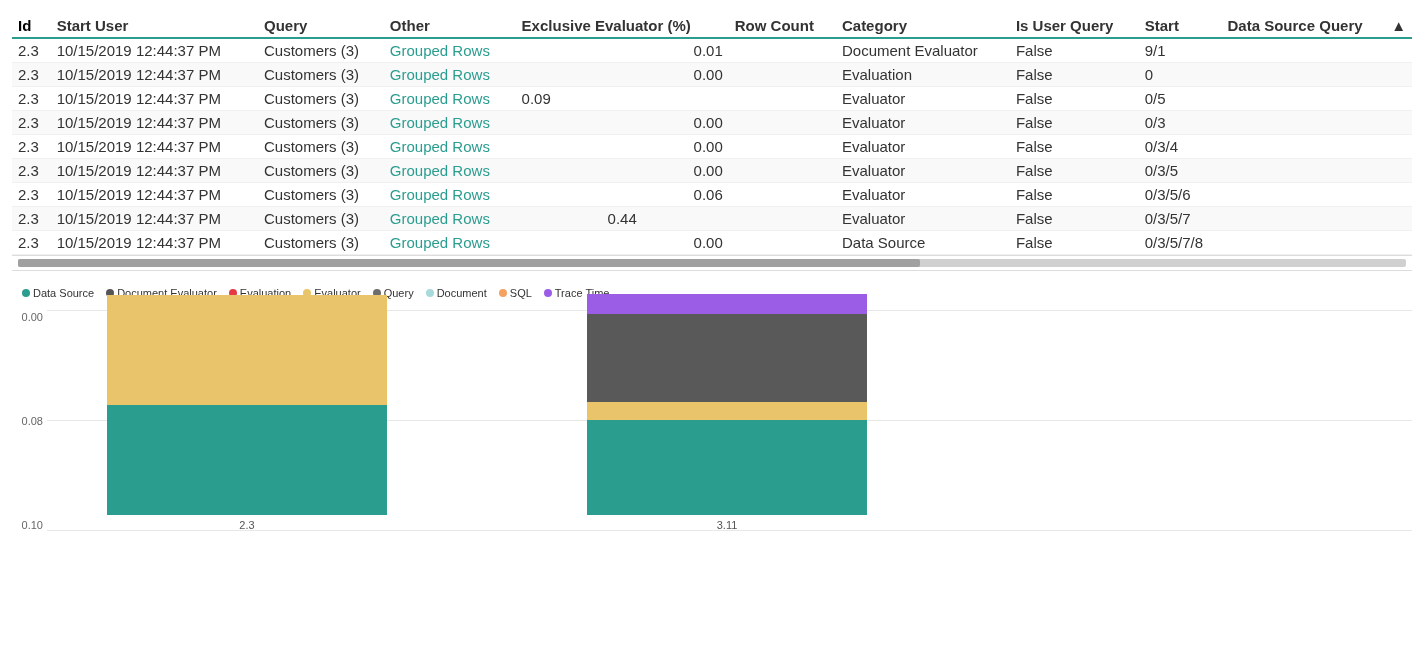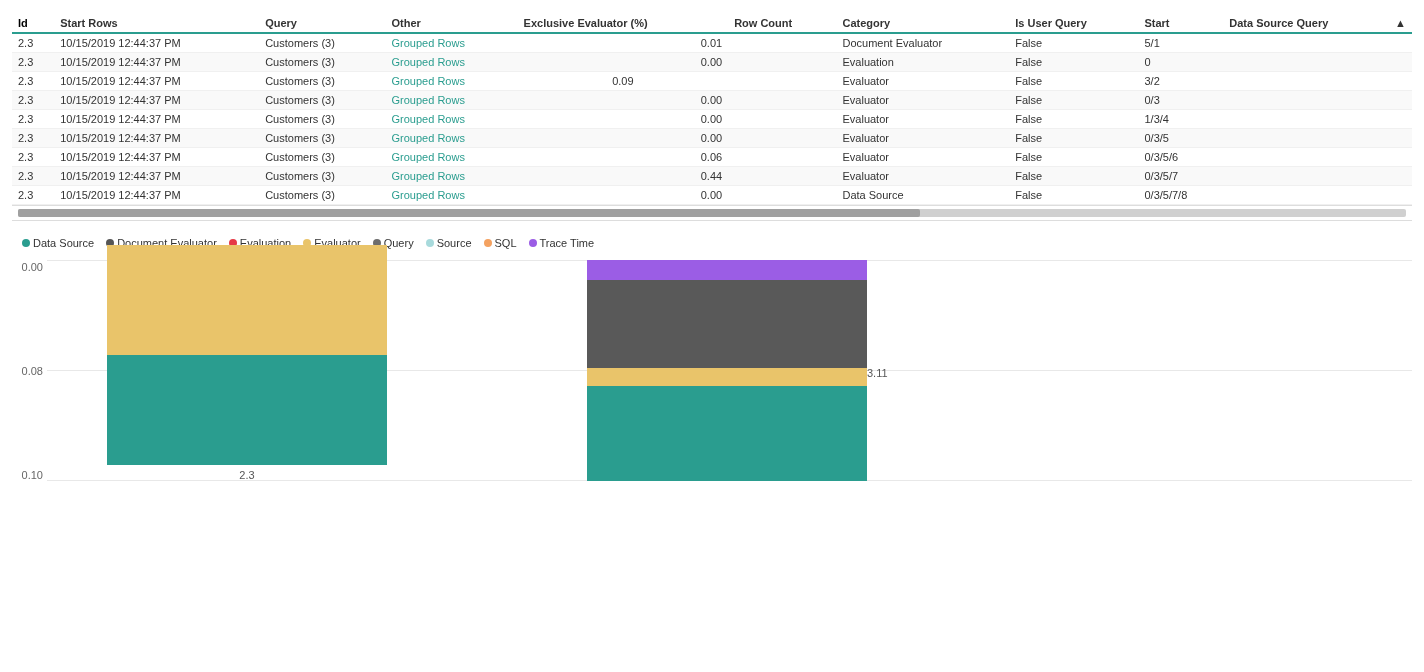--- a/index.html
+++ b/index.html
@@ -4,21 +4,21 @@
   <style>
     * { box-sizing: border-box; margin: 0; padding: 0; }
     body { font-family: 'Segoe UI', Arial, sans-serif; font-size: 12px; color: #333; background: #fff; overflow-x: hidden; }
 
     .page-container { width: 1424px; min-height: 672px; background: #fff; padding: 8px 12px; }
 
     
     .section-title { font-size: 18px; font-weight: 600; color: #222; margin-bottom: 6px; }
 
     
-    .trace-table { width: 100%; border-collapse: collapse; font-size: 11px; }
+    .trace-table { width: 100%; border-collapse: collapse; font-size: 15px; }
     .trace-table th {
       border-bottom: 2px solid #2a9d8f;
       text-align: left;
       padding: 3px 6px;
       font-weight: 600;
       color: #333;
       white-space: nowrap;
       background: #fff;
     }
     .trace-table th.sorted { color: #000; }
@@ -51,66 +51,66 @@
 
 <div class="page-container">
 
   <div class="section-title"></div>
 
   <div class="table-wrapper">
     <table class="trace-table">
       <thead>
         <tr>
           <th class="sorted">Id <span style="font-size:9px;"></span></th>
-          <th>Start Rows</th>
+          <th>Start User</th>
           <th>Query</th>
           <th>Other</th>
           <th>Exclusive Evaluator (%)</th>
           <th>Row Count</th>
           <th>Category</th>
           <th>Is User Query</th>
           <th>Start</th>
           <th>Data Source Query <span style="float:right;">▲</span></th>
         </tr>
       </thead>
       <tbody id="table-body">
       <tr>
             <td>2.3</td>
             <td>10/15/2019 12:44:37 PM</td>
             <td>Customers (3)</td>
             <td class="step-link">Grouped Rows</td>
             <td style="text-align: right;">0.01</td>
             <td></td>
             <td>Document Evaluator</td>
             <td>False</td>
-            <td>5/1</td>
+            <td>9/1</td>
             <td></td>
           </tr>
           <tr>
             <td>2.3</td>
             <td>10/15/2019 12:44:37 PM</td>
             <td>Customers (3)</td>
             <td class="step-link">Grouped Rows</td>
             <td style="text-align: right;">0.00</td>
             <td></td>
             <td>Evaluation</td>
             <td>False</td>
             <td>0</td>
             <td></td>
           </tr>
           <tr>
             <td>2.3</td>
             <td>10/15/2019 12:44:37 PM</td>
             <td>Customers (3)</td>
             <td class="step-link">Grouped Rows</td>
-            <td style="text-align: center;">0.09</td>
-            <td></td>
-            <td>Evaluator</td>
-            <td>False</td>
-            <td>3/2</td>
+            <td style="text-align: left;">0.09</td>
+            <td></td>
+            <td>Evaluator</td>
+            <td>False</td>
+            <td>0/5</td>
             <td></td>
           </tr>
           <tr>
             <td>2.3</td>
             <td>10/15/2019 12:44:37 PM</td>
             <td>Customers (3)</td>
             <td class="step-link">Grouped Rows</td>
             <td style="text-align: right;">0.00</td>
             <td></td>
             <td>Evaluator</td>
@@ -120,21 +120,21 @@
           </tr>
           <tr>
             <td>2.3</td>
             <td>10/15/2019 12:44:37 PM</td>
             <td>Customers (3)</td>
             <td class="step-link">Grouped Rows</td>
             <td style="text-align: right;">0.00</td>
             <td></td>
             <td>Evaluator</td>
             <td>False</td>
-            <td>1/3/4</td>
+            <td>0/3/4</td>
             <td></td>
           </tr>
           <tr>
             <td>2.3</td>
             <td>10/15/2019 12:44:37 PM</td>
             <td>Customers (3)</td>
             <td class="step-link">Grouped Rows</td>
             <td style="text-align: right;">0.00</td>
             <td></td>
             <td>Evaluator</td>
@@ -152,21 +152,21 @@
             <td>Evaluator</td>
             <td>False</td>
             <td>0/3/5/6</td>
             <td></td>
           </tr>
           <tr>
             <td>2.3</td>
             <td>10/15/2019 12:44:37 PM</td>
             <td>Customers (3)</td>
             <td class="step-link">Grouped Rows</td>
-            <td style="text-align: right;">0.44</td>
+            <td style="text-align: center;">0.44</td>
             <td></td>
             <td>Evaluator</td>
             <td>False</td>
             <td>0/3/5/7</td>
             <td></td>
           </tr>
           <tr>
             <td>2.3</td>
             <td>10/15/2019 12:44:37 PM</td>
             <td>Customers (3)</td>
@@ -210,21 +210,21 @@
           <div class="legend-item">
             <span class="legend-dot" style="background:#e9c46a;"></span>
             <span class="legend-label">Evaluator</span>
           </div>
           <div class="legend-item">
             <span class="legend-dot" style="background:#6d6d6d;"></span>
             <span class="legend-label">Query</span>
           </div>
           <div class="legend-item">
             <span class="legend-dot" style="background:#a8dadc;"></span>
-            <span class="legend-label">Source</span>
+            <span class="legend-label">Document</span>
           </div>
           <div class="legend-item">
             <span class="legend-dot" style="background:#f4a261;"></span>
             <span class="legend-label">SQL</span>
           </div>
           <div class="legend-item">
             <span class="legend-dot" style="background:#9b5de5;"></span>
             <span class="legend-label">Trace Time</span>
           </div>
         </div>
@@ -247,21 +247,21 @@
         </div>
 
         <div id="bars-container" style="position:absolute;top:0;left:0;right:0;bottom:0;display:flex;align-items:flex-end;padding:0 60px;gap:200px;">
         <div style="display: flex; flex-direction: column; align-items: center;">
               <div style="display: flex; flex-direction: column-reverse; width: 280px;">
                 <div style="height: 110px; width: 100%; background-color: rgb(42, 157, 143);"></div>
                 <div style="height: 110px; width: 100%; background-color: rgb(233, 196, 106);"></div>
               </div>
               <div class="bar-label">2.3</div>
             </div>
-            <div style="display: flex; flex-direction: row; align-items: center;">
+            <div style="display: flex; flex-direction: column; align-items: center;">
               <div style="display: flex; flex-direction: column-reverse; width: 280px;">
                 <div style="height: 95px; width: 100%; background-color: rgb(42, 157, 143);"></div>
                 <div style="height: 18px; width: 100%; background-color: rgb(233, 196, 106);"></div>
                 <div style="height: 88px; width: 100%; background-color: rgb(89, 89, 89);"></div>
                 <div style="height: 20px; width: 100%; background-color: rgb(155, 93, 229);"></div>
               </div>
               <div class="bar-label">3.11</div>
             </div>
           </div>
       </div>

